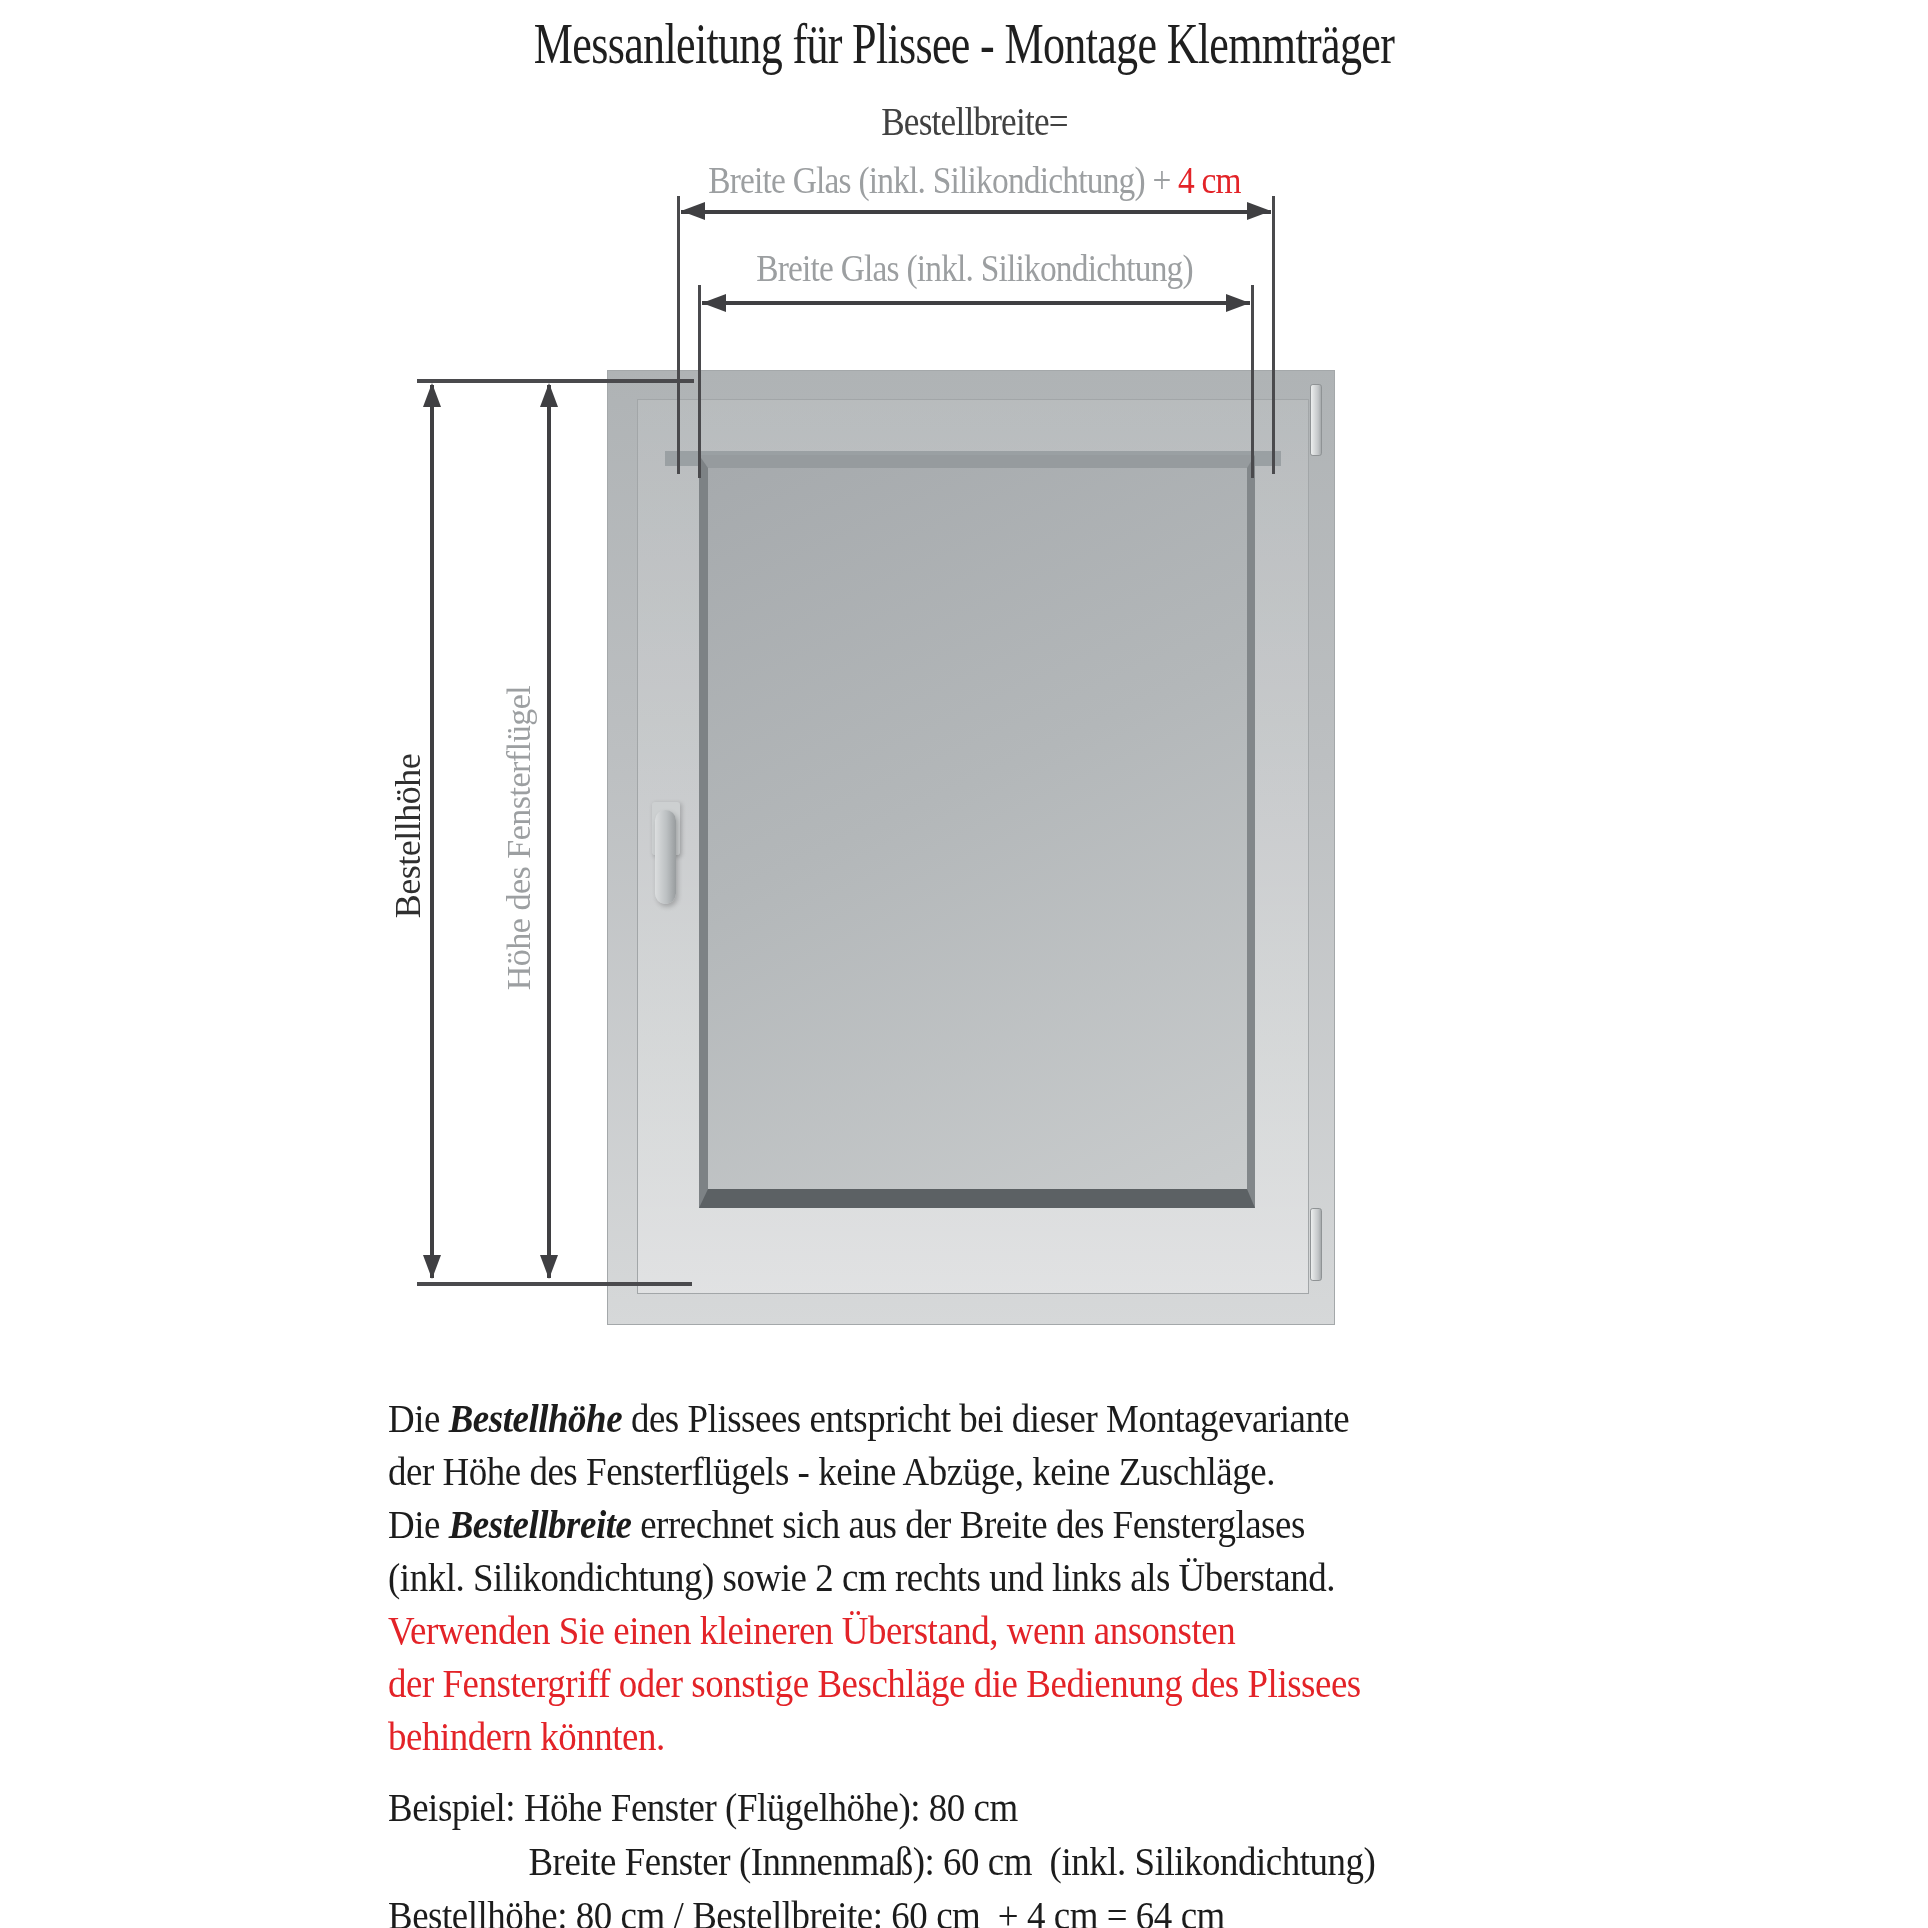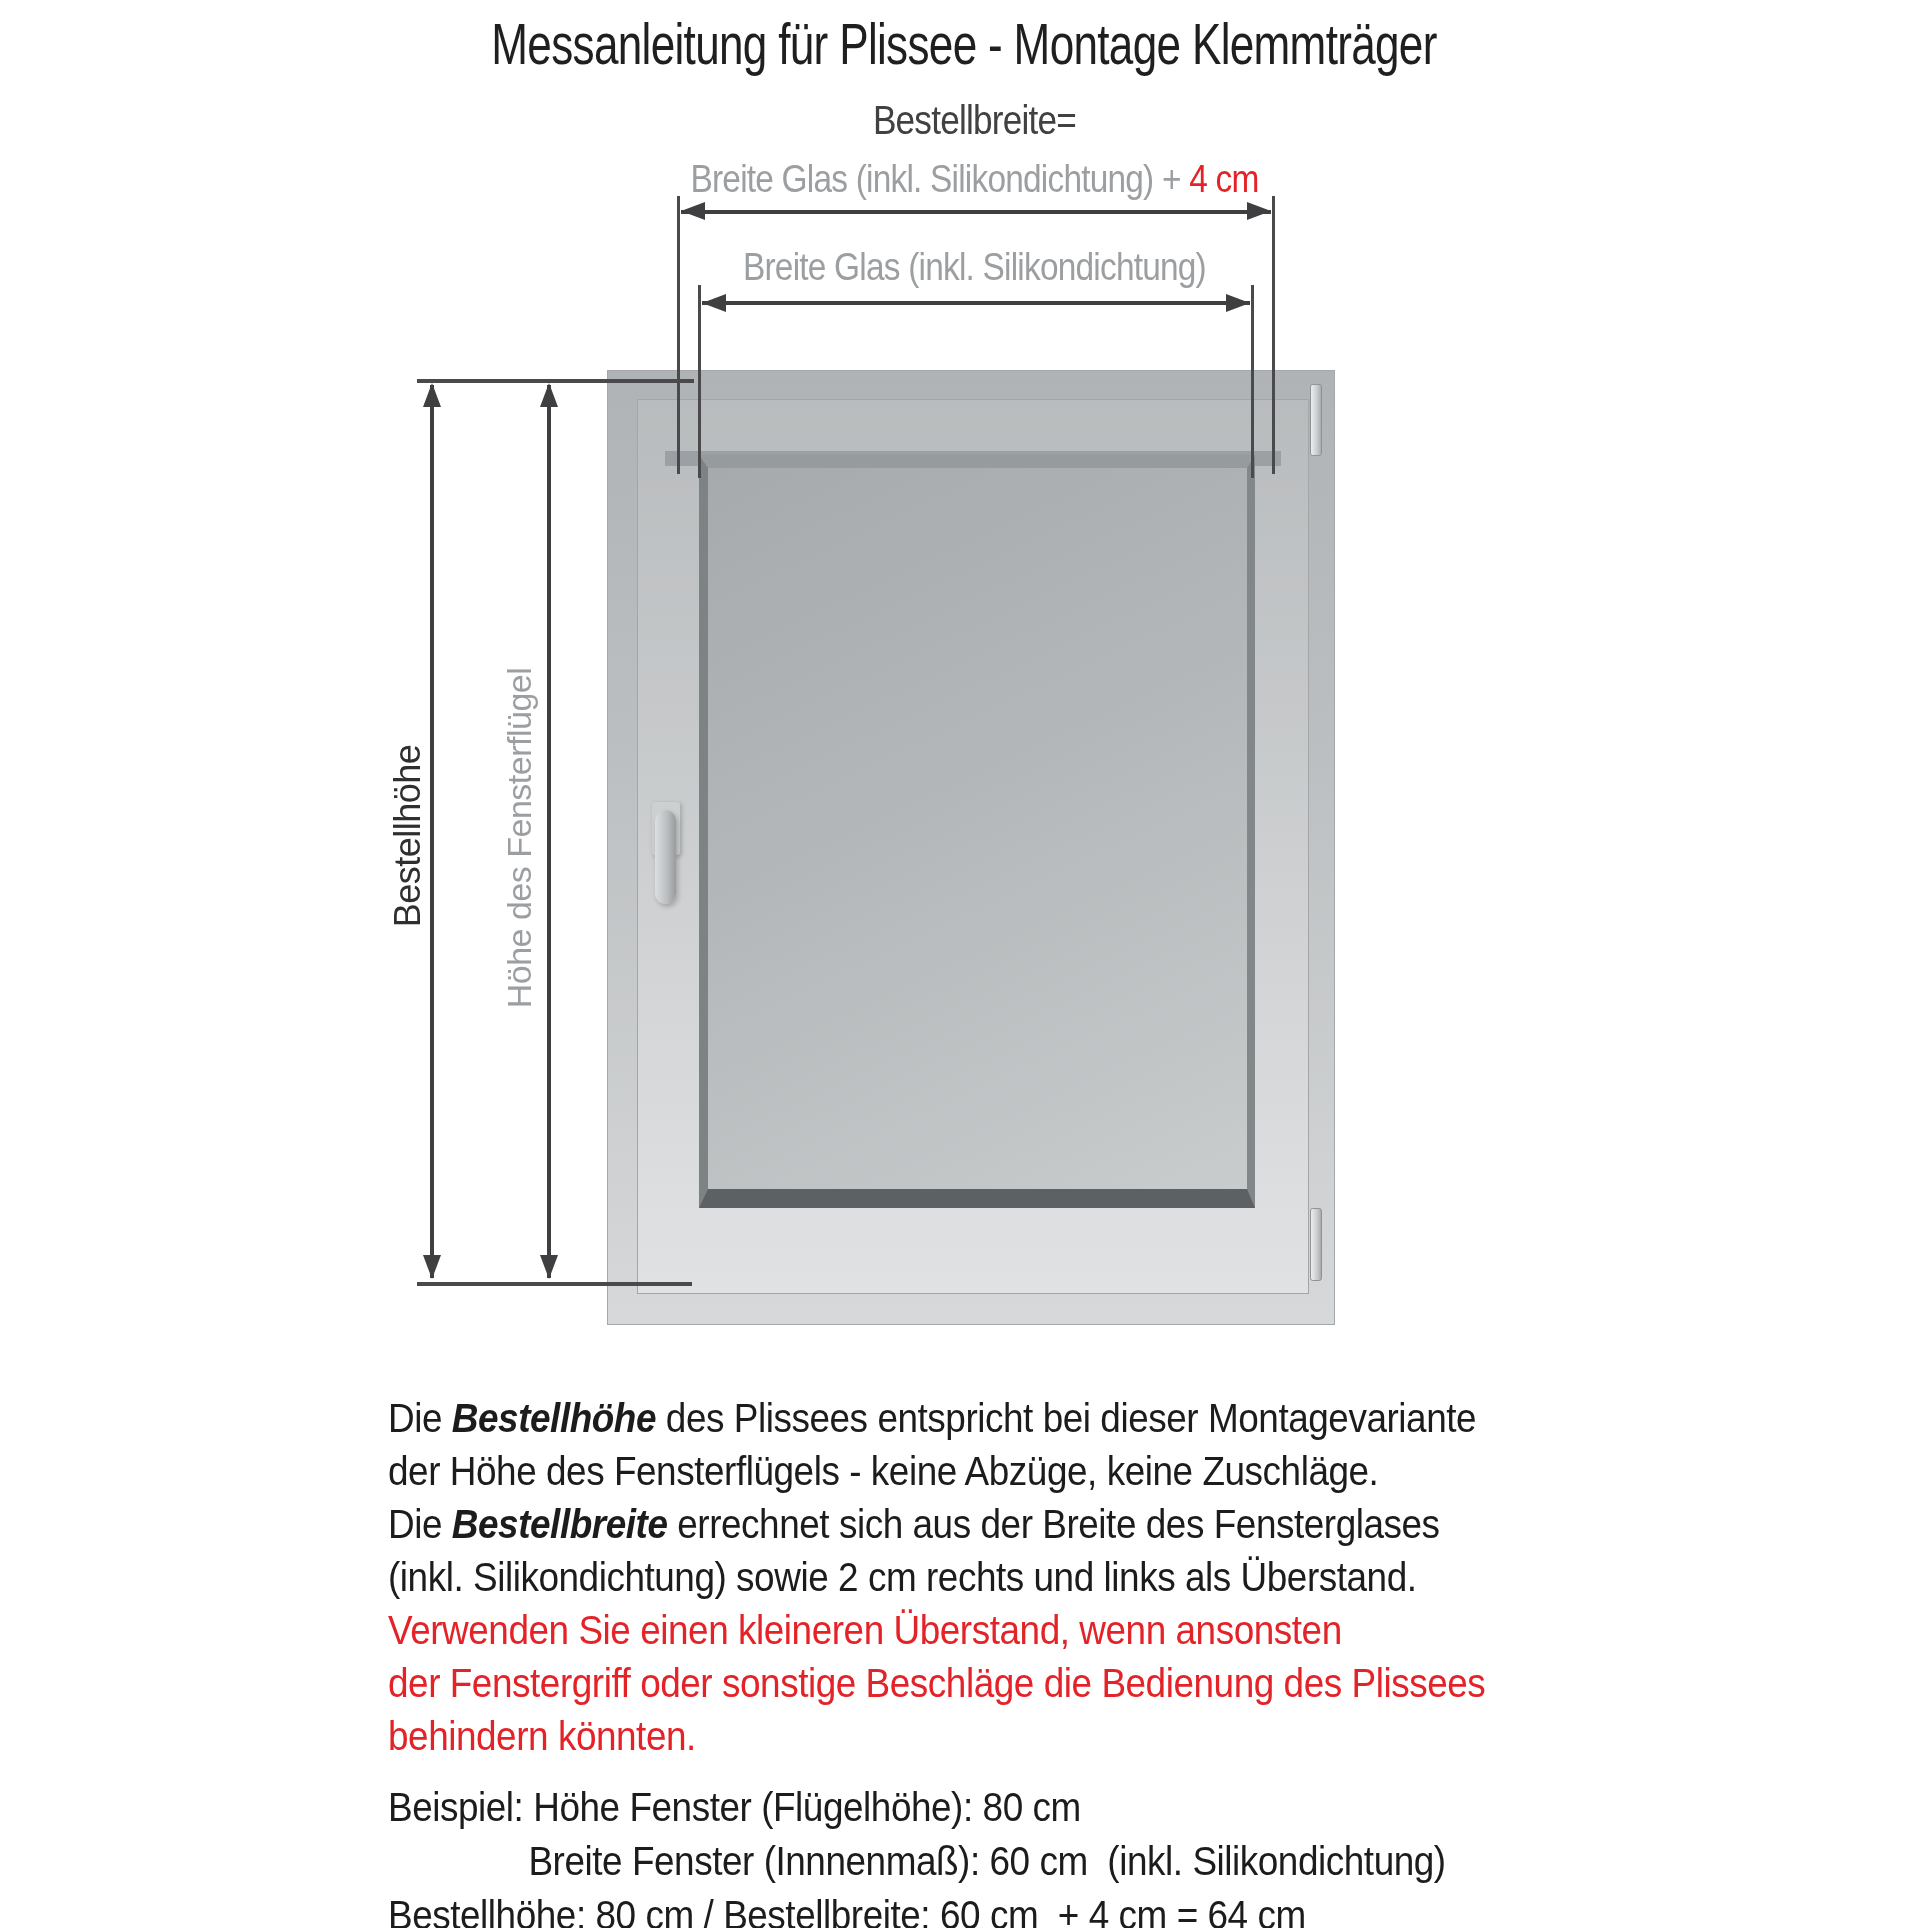--- a/index.html
+++ b/index.html
@@ -1,17 +1,17 @@
 <!DOCTYPE html>
 <html style="font-size:15px"><head>
 <meta charset="utf-8">
 <style>
   html,body{margin:0;padding:0;background:#ffffff;overflow:hidden;}
   #page{position:relative;width:1928px;height:1928px;background:#ffffff;
-        font-family:Liberation Sans, sans-serif;color:#1c1c1c;}
+        font-family:Liberation Serif, serif;color:#1c1c1c;}
 
   
   .title{position:absolute;left:0;right:0;top:11.3px;text-align:center;
          font-size:58px;line-height:66px;color:#1f1f1f;
          transform:scaleX(0.76);letter-spacing:-0.9px;white-space:pre;}
   .hcenter{position:absolute;left:-94px;width:2137px;text-align:center;
            white-space:pre;transform:scaleX(0.88);letter-spacing:-0.9px;}
   .order-width{top:98px;font-size:40px;color:#414141;}
   .glabel{font-size:38px;color:#9c9fa1;}
   .formula{top:158px;}

